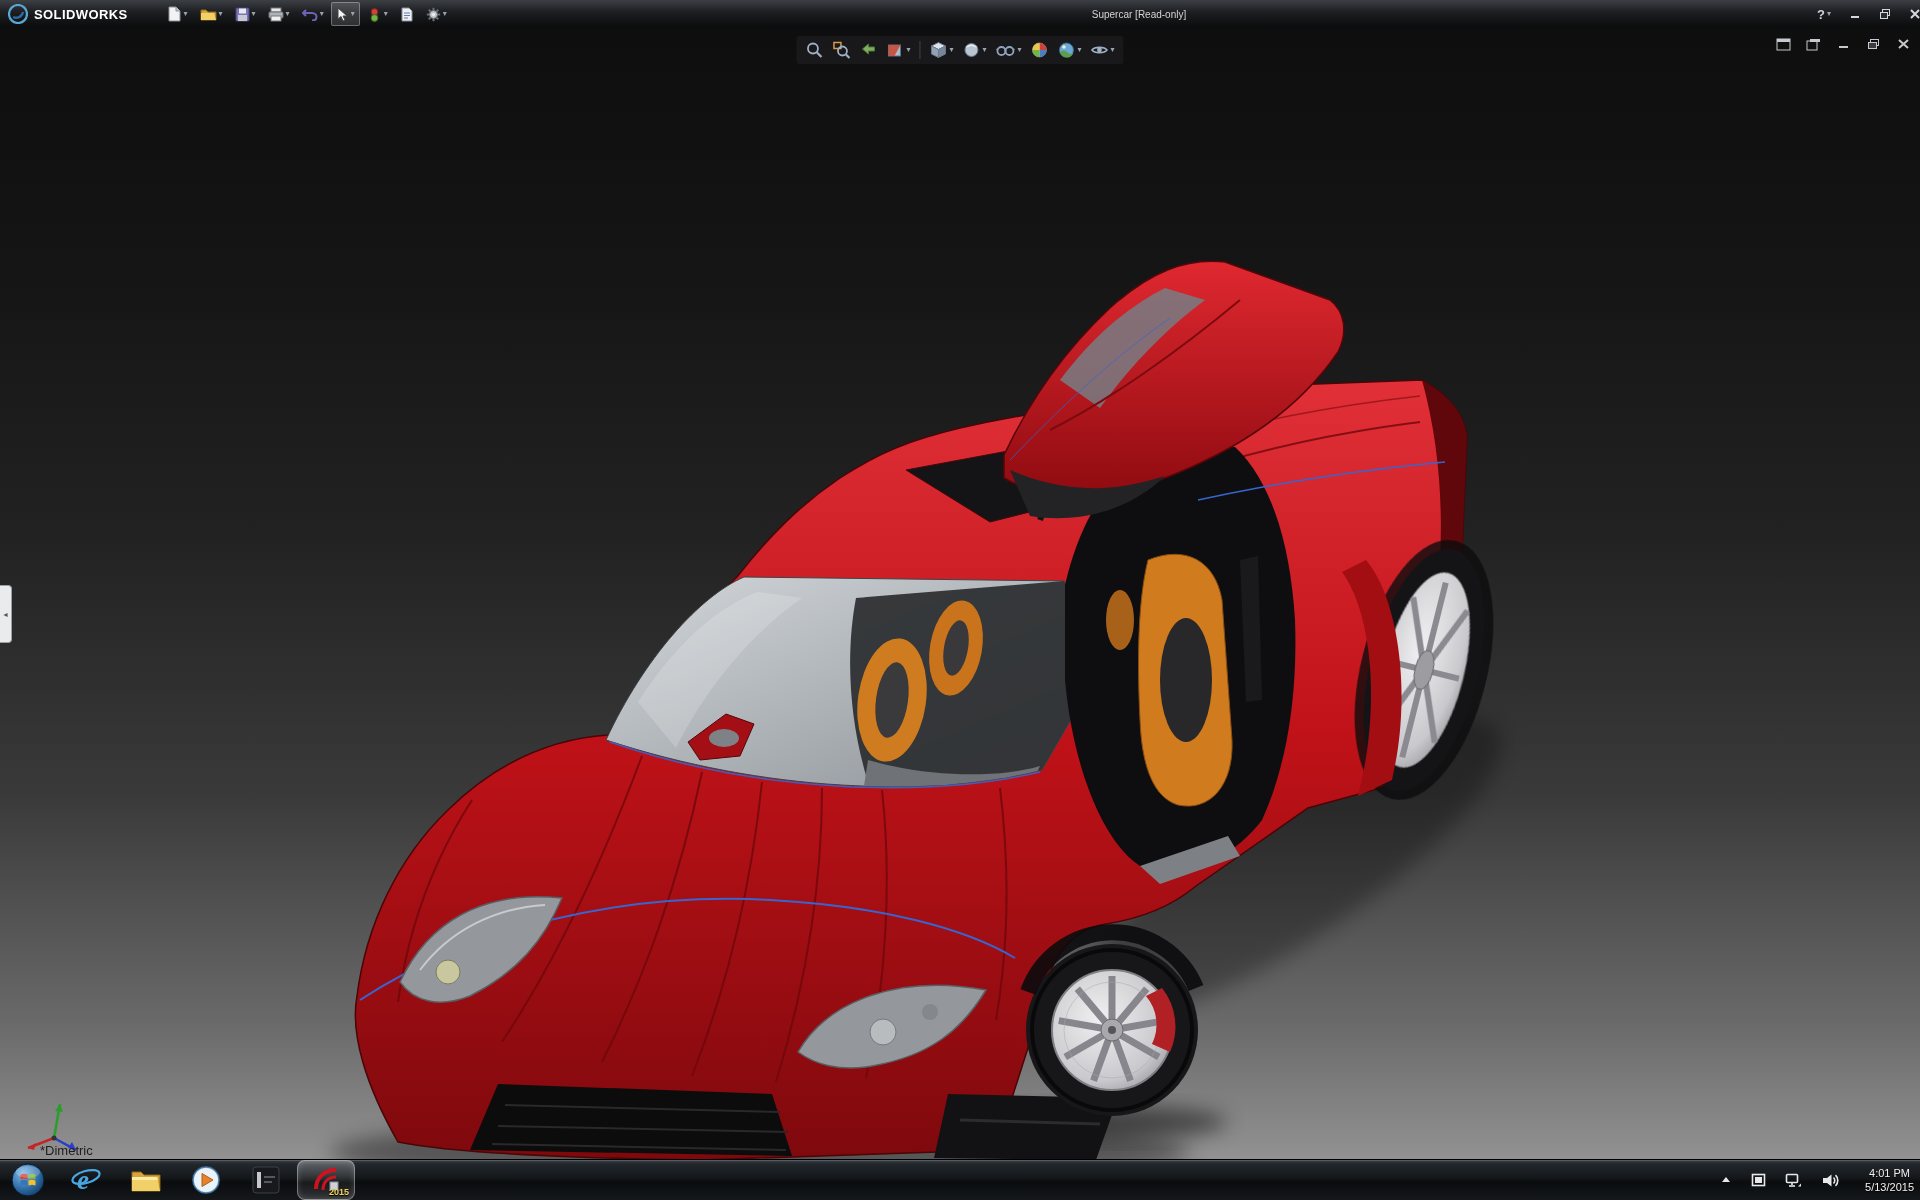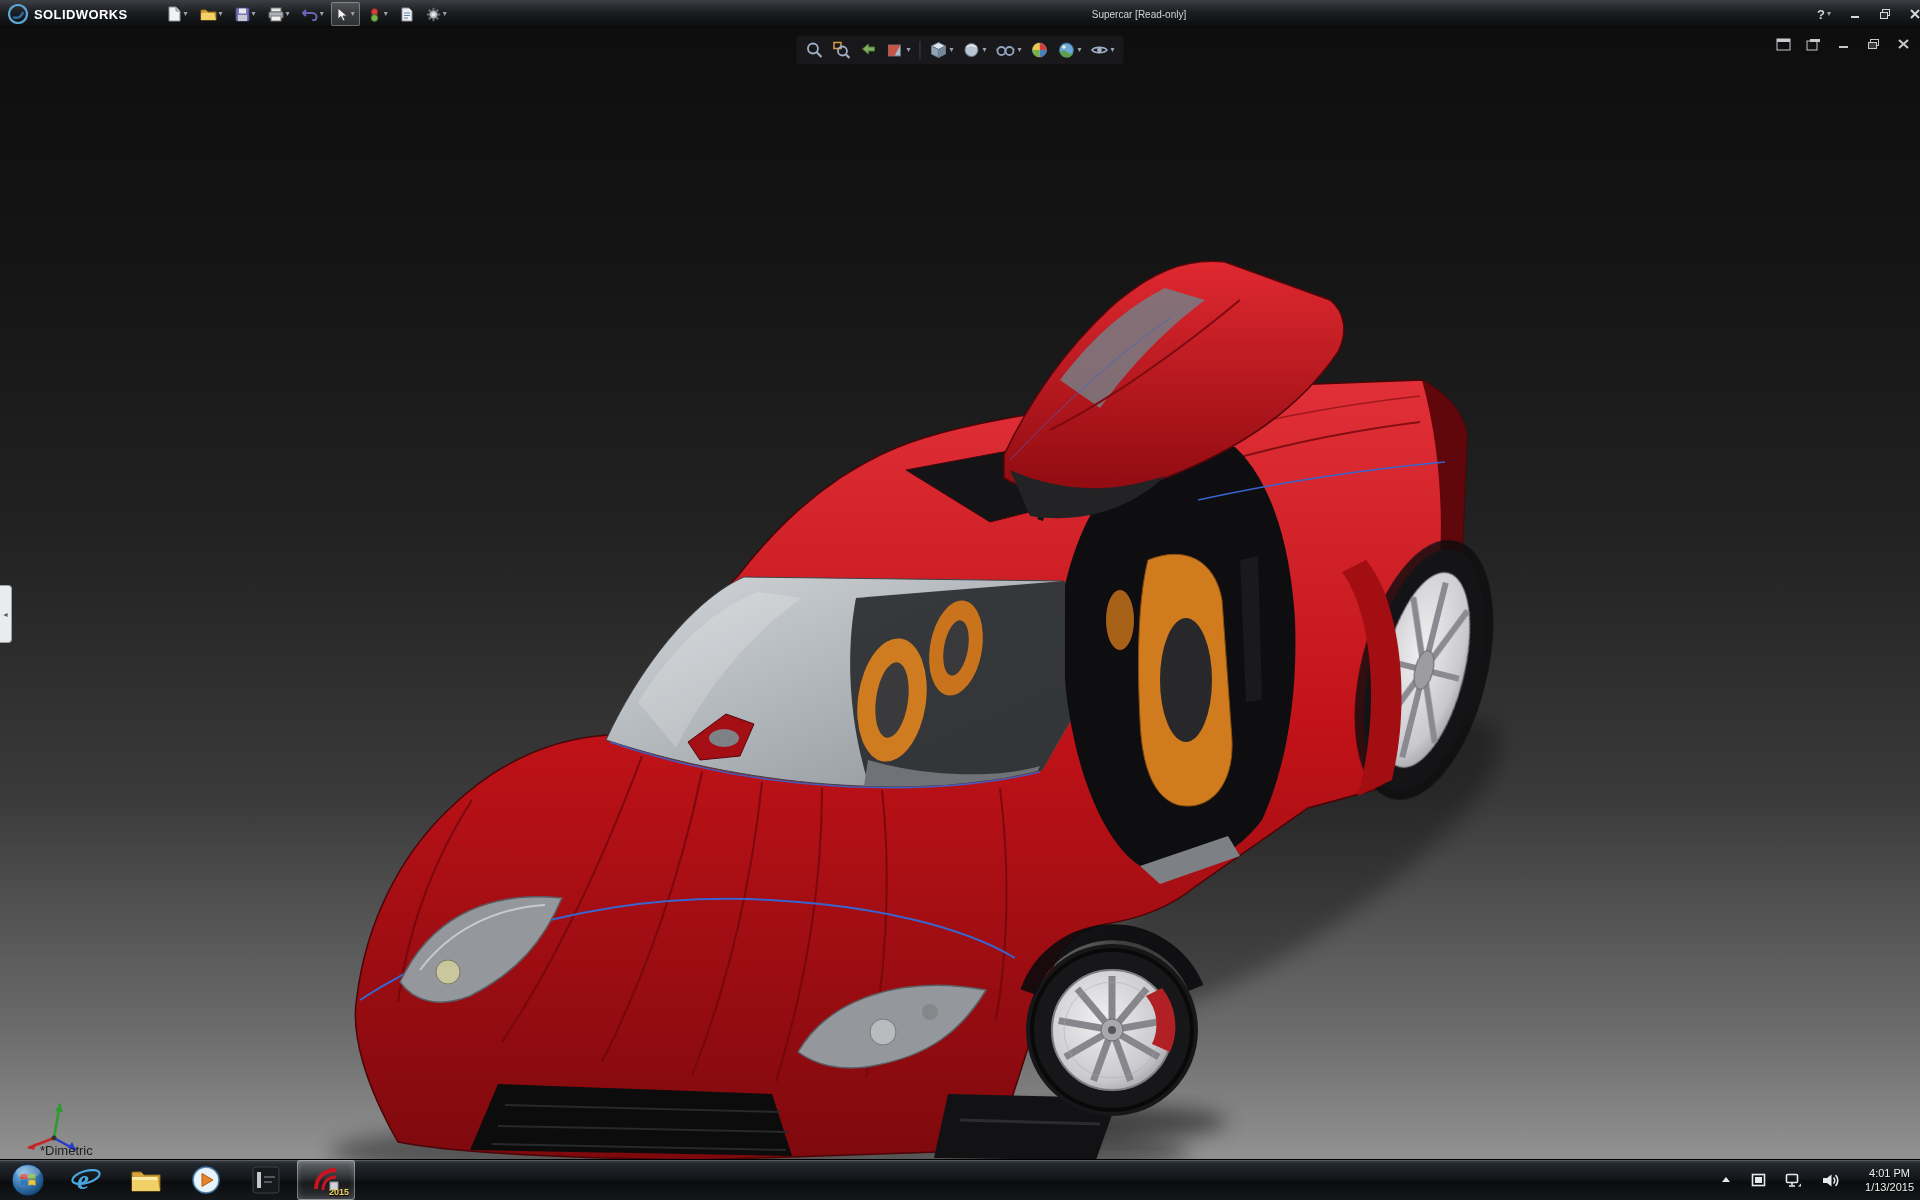--- a/index.html
+++ b/index.html
@@ -45,21 +45,21 @@
   #view-label{position:absolute;left:16px;bottom:2px;z-index:2;font-size:13px;color:#1e1e1e;margin-left:24px;}
 
   
   #taskbar{position:absolute;left:0;bottom:0;width:100%;height:40px;z-index:10;
     background:linear-gradient(180deg,#394046 0%,#22272c 10%,#14171a 45%,#0a0c0e 55%,#15181b 100%);
     box-shadow:inset 0 1px 0 rgba(255,255,255,.16);border-top:1px solid #000;
     display:flex;align-items:center;}
   .tk-app{width:56px;height:38px;margin:1px 1px;display:flex;align-items:center;justify-content:center;
     border:1px solid transparent;border-radius:3px;position:relative;cursor:default;}
   .tk-app.active{background:linear-gradient(180deg,rgba(255,255,255,.28),rgba(255,255,255,.06) 60%,rgba(255,255,255,.12));
-    border-color:rgba(255,255,255,.38);box-shadow:inset 0 0 6px rgba(255,255,255,.18);}
+    border-color:rgba(255,255,255,.38);box-shadow:inset 0 0 6px rgba(255,255,255,.18);border-radius:8px;}
   #start-btn{width:52px;}
   .sw-badge{position:absolute;right:5px;bottom:2px;font-size:9px;font-weight:bold;color:#f2d45c;
     text-shadow:0 1px 1px #000;}
   #tray{margin-left:auto;display:flex;align-items:center;gap:19px;padding-right:8px;}
   .tray-ic{display:flex;align-items:center;justify-content:center;cursor:default;}
   #clock{display:flex;flex-direction:column;align-items:center;justify-content:center;
     color:#f0f0f0;font-size:11px;line-height:1.3;text-shadow:0 1px 1px #000;padding:0 6px;cursor:default;}
   #show-desktop{width:12px;height:40px;border-left:1px solid rgba(255,255,255,.35);
     background:linear-gradient(180deg,rgba(255,255,255,.10),rgba(255,255,255,.02));cursor:default;}
 </style>
@@ -541,18 +541,18 @@
       </div>
       <div class="tray-ic">
         <svg width="19" height="17" viewBox="0 0 19 17">
           <path d="M2 6 L6 6 L10.5 2.5 L10.5 14.5 L6 11 L2 11 Z" fill="#e6e8ea"></path>
           <path d="M 12.5 5.5 A 4.2 4.2 0 0 1 12.5 11.5" fill="none" stroke="#e6e8ea" stroke-width="1.6"></path>
           <path d="M 14.5 3.2 A 7.3 7.3 0 0 1 14.5 13.8" fill="none" stroke="#e6e8ea" stroke-width="1.6"></path>
           </svg>
       </div>
       <div id="clock">
         <span>4:01 PM</span>
-        <span>1/13/2015</span>
+        <span>5/13/2015</span>
       </div>
       <div id="show-desktop"></div>
     </div>
   </footer>
 </div>
 
 </body></html>

